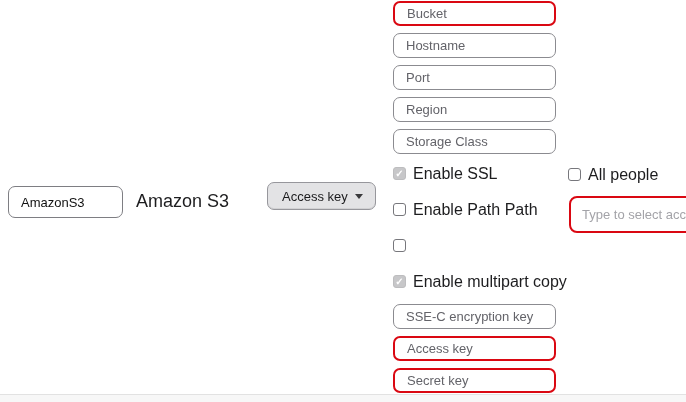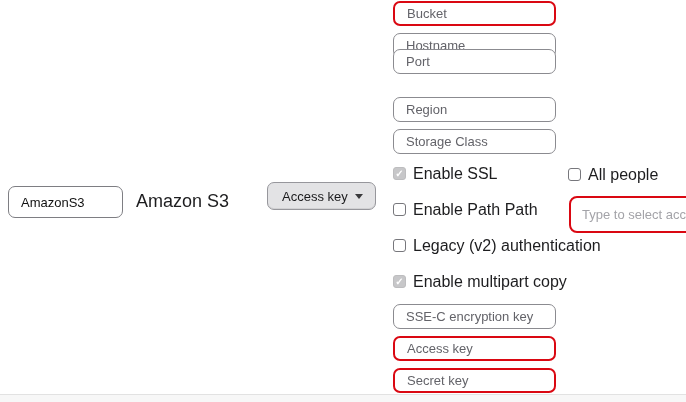--- a/index.html
+++ b/index.html
@@ -66,35 +66,34 @@
   <input class="proto-input" type="text" value="AmazonS3" style="">
   <div class="proto-label">Amazon S3</div>
 
   <div class="dropdown">
     <span class="dropdown-label">Access key</span>
     <span class="caret-down"></span>
   </div>
 
   <input class="field" style="top: 33px;" type="text" placeholder="Hostname">
   <input class="field error" style="top: 1px;" type="text" placeholder="Bucket">
-  <input class="field" style="top: 49px;" type="text" placeholder="Port">
+  <input class="field" style="top: 65px;" type="text" placeholder="Port">
   <input class="field" style="top: 97px;" type="text" placeholder="Region">
   <input class="field" style="top: 129px;" type="text" placeholder="Storage Class">
 
   <div class="cb-row" style="top:166px">
     <span class="cb checked"></span>
     <span class="cb-label">Enable SSL</span>
   </div>
   <div class="cb-row" style="top:202px">
     <span class="cb"></span>
     <span class="cb-label">Enable Path Path</span>
   </div>
   <div class="cb-row" style="top:238px">
     <span class="cb"></span>
-    <span class="cb-label">Legacy (v2) authentication</span>
   </div>
   <div class="cb-row" style="top:274px">
     <span class="cb checked"></span>
     <span class="cb-label">Enable multipart copy</span>
   </div>
 
   <input class="field" style="top: 304px;" type="text" placeholder="SSE-C encryption key">
   <input class="field error" style="top: 336px;" type="text" placeholder="Access key">
   <input class="field error" style="top: 368px;" type="text" placeholder="Secret key">
 

